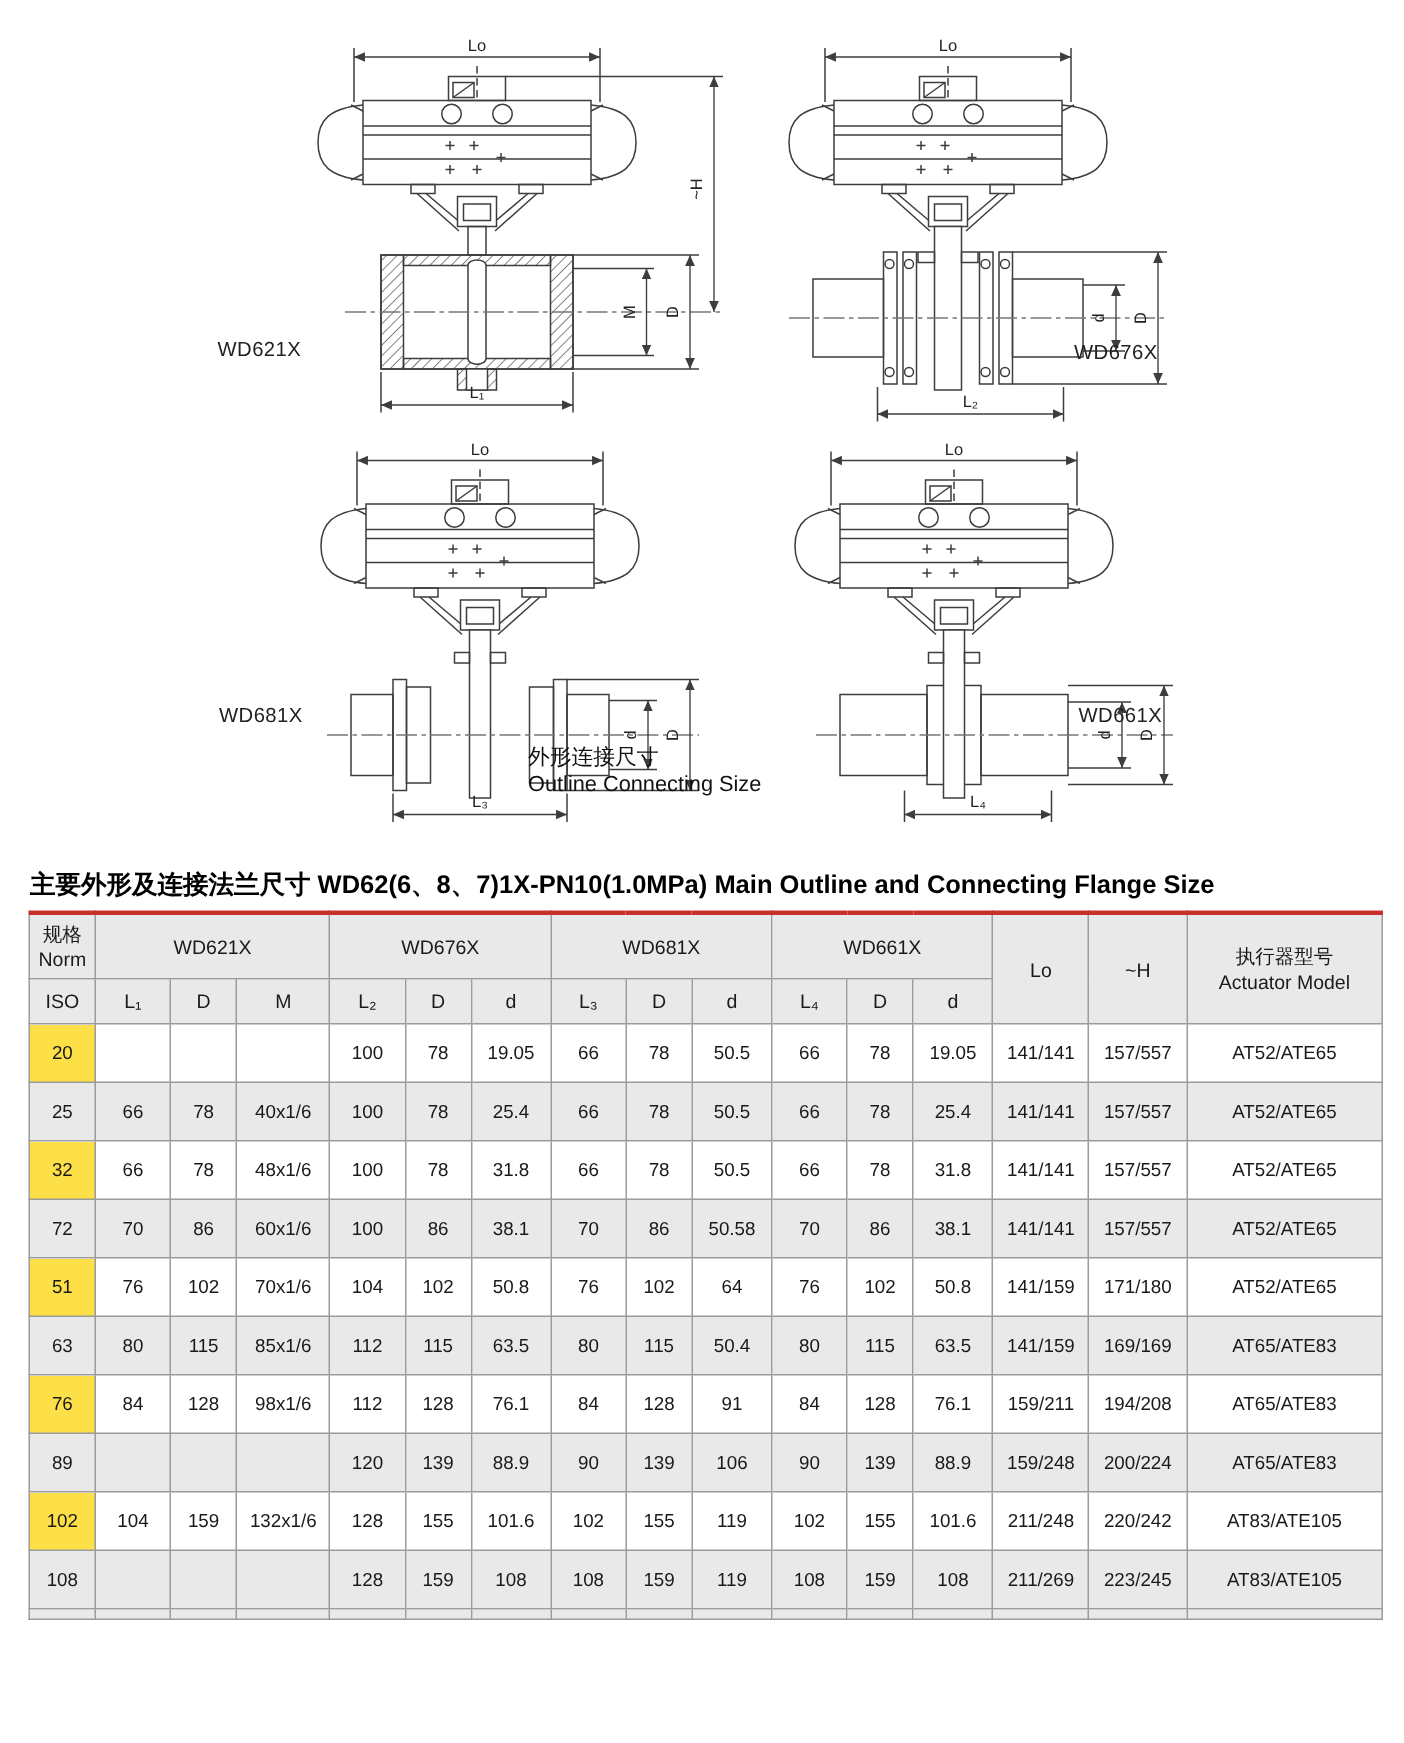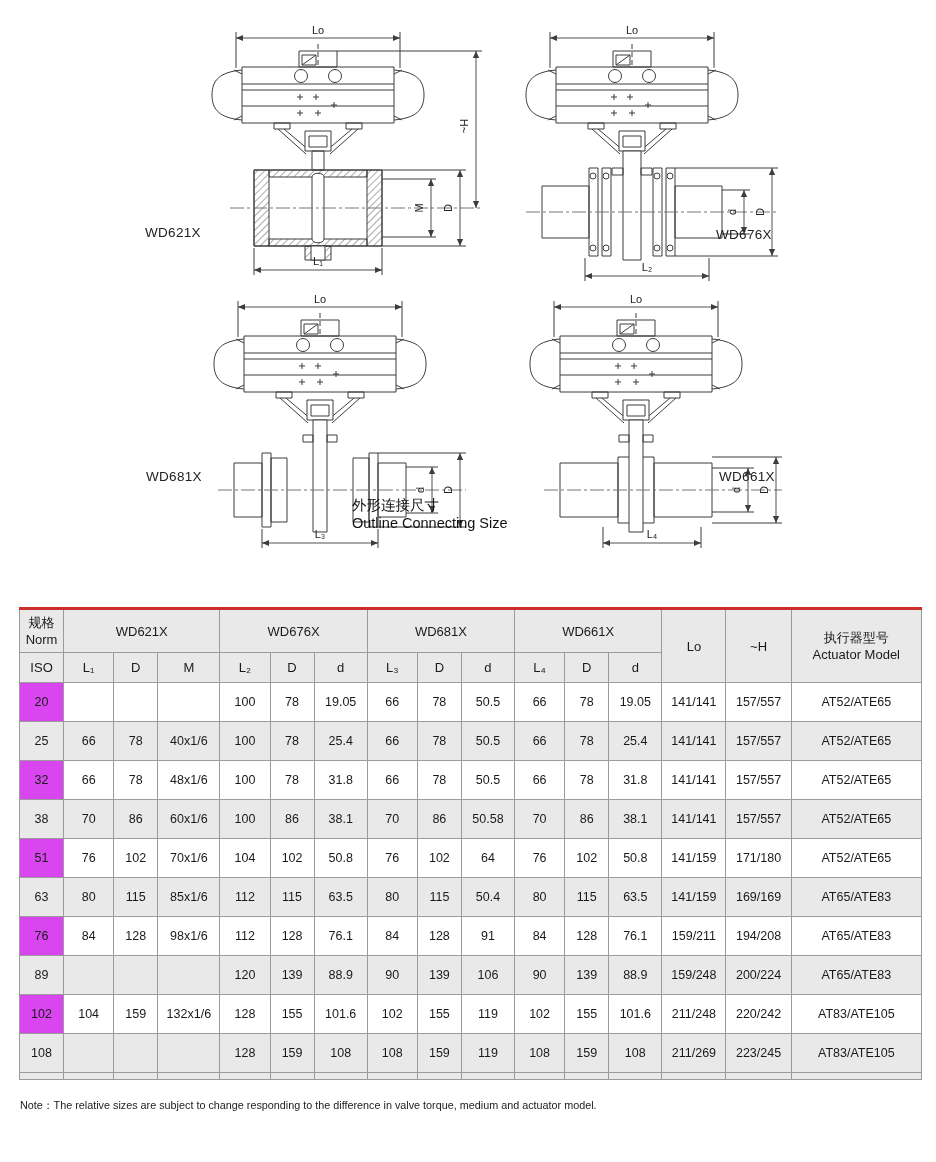--- a/index.html
+++ b/index.html
@@ -33,21 +33,21 @@
     font-size:12.5px;
   }
   table.dims th, table.dims td {
     border:1px solid #9b9b9b; text-align:center; vertical-align:middle;
     font-weight:normal; color:#1a1a1a; overflow:hidden;
   }
   table.dims thead th { background:#e9e9e9; font-size:13px; }
   table.dims thead tr.h1 th { height:44px; line-height:17px; }
   table.dims thead tr.h2 th { height:30px; }
   table.dims tbody td { height:39px; background:#ffffff; }
-  table.dims tbody td.iso { background:#d946ef; }
+  table.dims tbody td.iso { background:#fde047; }
   table.dims tbody tr.alt td { background:#e9e9e9; }
   table.dims tbody tr.stub td { height:7px; background:#e9e9e9; }
   
   .notes { position:absolute; left:20px; top:1098px; font-size:10.8px; line-height:15.5px; color:#222; }
 </style>
 </head>
 <body>
 
 <div class="page">
 
@@ -347,20 +347,21 @@
   <div class="model-label" style="left:145px;top:225px">WD621X</div>
   <div class="model-label" style="left:716px;top:227px">WD676X</div>
   <div class="model-label" style="left:146px;top:469px">WD681X</div>
   <div class="model-label" style="left:719px;top:469px">WD661X</div>
 
   <div class="caption">
     <div>外形连接尺寸</div>
     <div>Outline Connecting Size</div>
   </div>
 
+  <div class="title">主要外形及连接法兰尺寸 WD62(6、8、7)1X-PN10(1.0MPa) Main Outline and Connecting Flange Size</div>
 
   <table class="dims">
     <colgroup>
       <col style="width:44px">
         <col style="width:50px">
         <col style="width:44px">
         <col style="width:62px">
       <col style="width:50px">
         <col style="width:44px">
         <col style="width:53px">
@@ -456,21 +457,21 @@
           <td>78</td>
           <td>50.5</td>
           <td>66</td>
           <td>78</td>
           <td>31.8</td>
           <td>141/141</td>
           <td>157/557</td>
           <td>AT52/ATE65</td>
         </tr>
         <tr class="alt">
-          <td class="iso">38</td>
+          <td class="iso">72</td>
           <td>70</td>
           <td>86</td>
           <td>60x1/6</td>
           <td>100</td>
           <td>86</td>
           <td>38.1</td>
           <td>70</td>
           <td>86</td>
           <td>50.58</td>
           <td>70</td>
@@ -603,16 +604,15 @@
           <td></td>
           <td></td>
           <td></td>
           <td></td>
           <td></td>
         </tr>
       </tbody>
   </table>
 
   <div class="notes">
-    <div>Note：The relative sizes are subject to change responding to the difference in valve torque, medium and actuator model.</div>
   </div>
 
 </div>
 
 </body></html>

